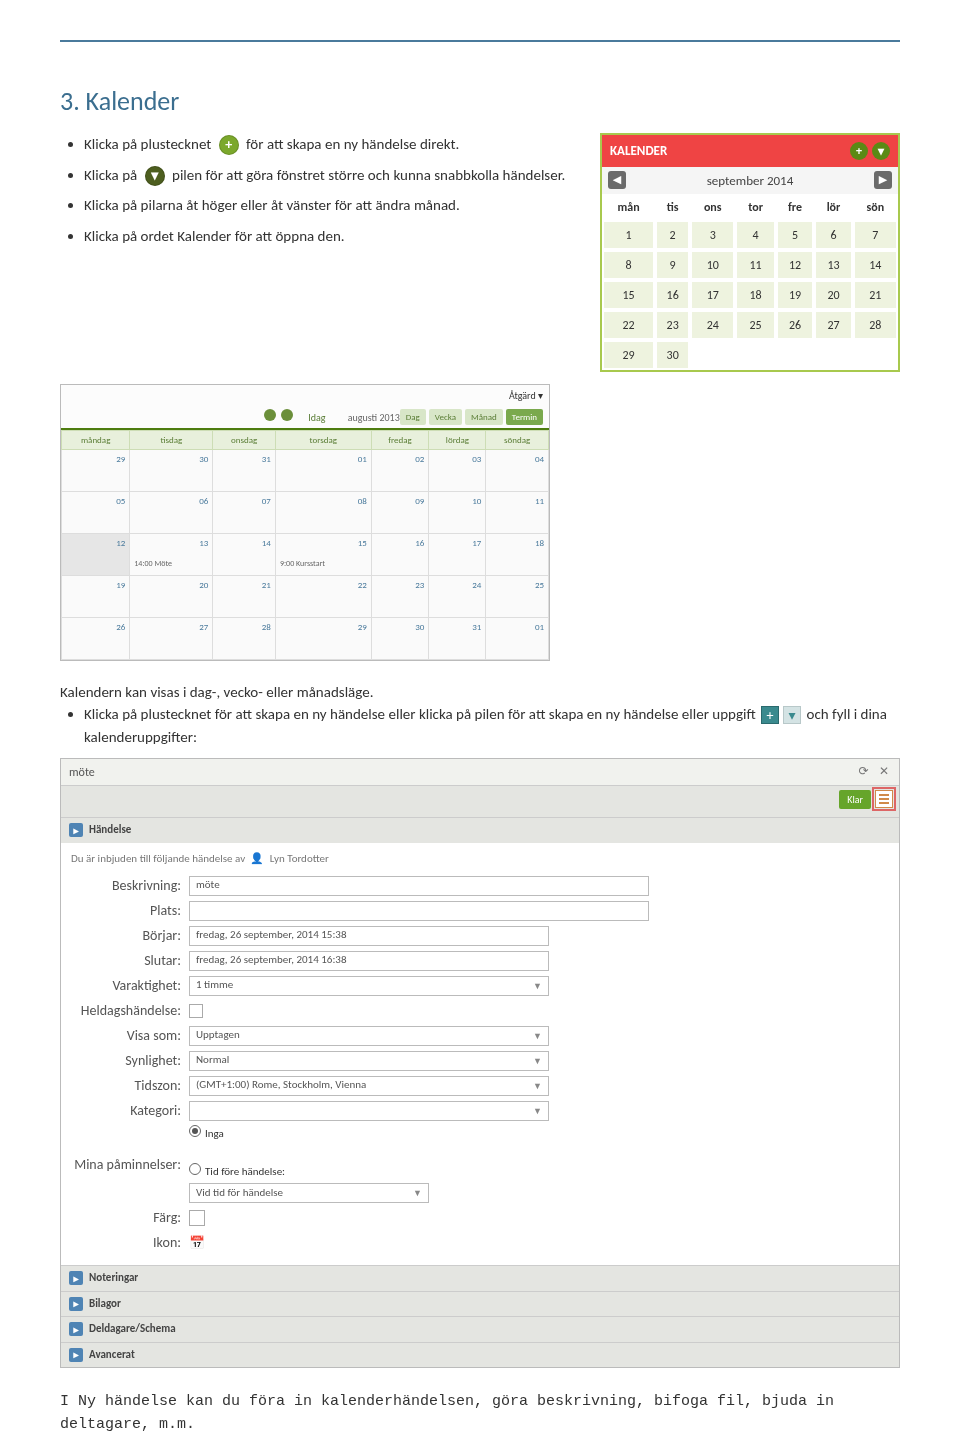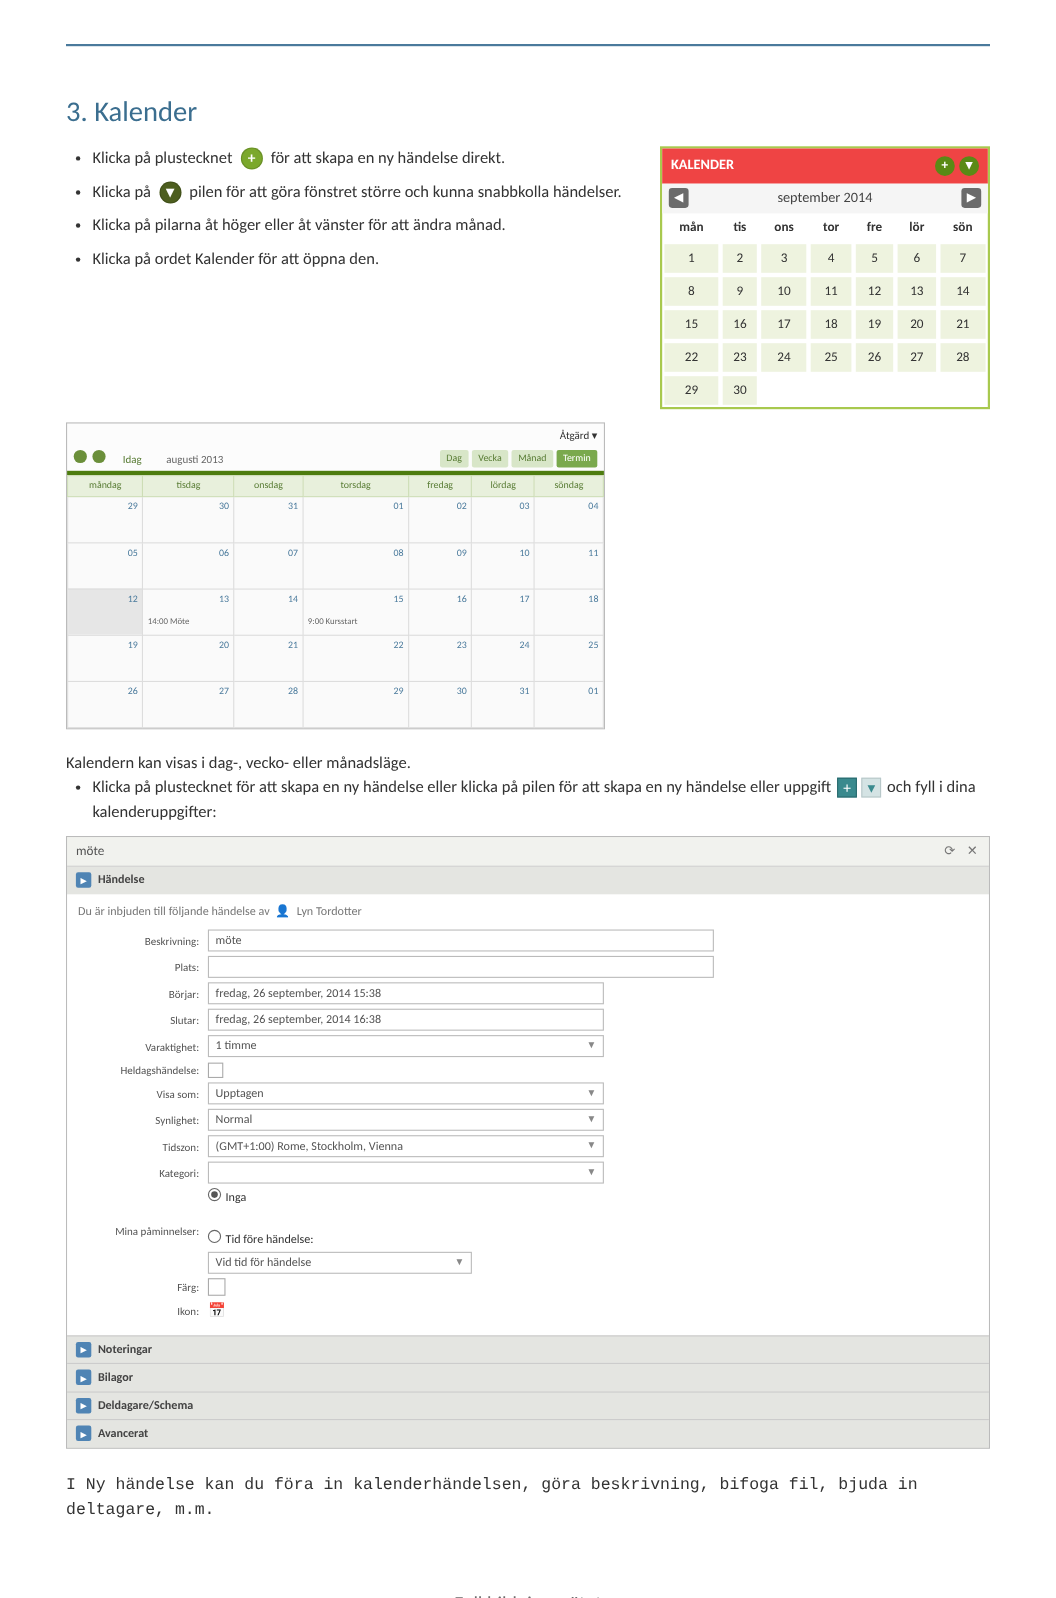--- a/index.html
+++ b/index.html
@@ -71,22 +71,22 @@
   .cal-table td span {
     display:block; background:#eef3df; padding:4px 0; font-size:12px; color:#333;
   }
   .cal-table td.empty span { background:transparent; }
   
   .month-grid {
     border:1px solid #bbb; width:490px; background:#fcfcfc; font-size:10px;
     margin:12px 0 20px;
   }
   .month-grid .topbar {
-    display:flex; justify-content:space-between; align-items:center;
-    padding:3px 6px; border-bottom:4px solid #4d7c0f;
+    display:flex; justify-content:flex-end; align-items:center;
+    padding:3px 6px; border-bottom:2px solid #4d7c0f;
   }
   .month-grid .topbar .dot {
     width:12px; height:12px; border-radius:50%; background:#6b8f3a;
     display:inline-block; margin-right:3px;
   }
   .month-grid .topbar .right {
     display:flex; gap:3px; align-items:center;
   }
   .month-grid .topbar .btn {
     background:#7aa94d; color:#fff; padding:1px 6px; font-size:9px; border-radius:2px;
@@ -137,21 +137,21 @@
     display:flex; align-items:center; gap:6px;
   }
   .ef-section-head .sq {
     width:14px; height:14px; background:#4f84b4; border-radius:2px;
     display:flex; align-items:center; justify-content:center; color:#fff; font-size:10px;
   }
   .ef-body { background:#fff; padding:8px 10px; }
   .ef-invite { color:#777; margin-bottom:8px; }
   .ef-invite .person-icon { color:#6a9c3a; margin:0 3px; }
   .ef-row { display:flex; align-items:center; gap:8px; margin-bottom:4px; }
-  .ef-row label { width:110px; text-align:right; color:#555; font-size:10px; }
+  .ef-row label { width:110px; text-align:right; color:#555; font-size:14px; }
   .ef-row .field {
     flex:1; border:1px solid #bbb; background:#fff; padding:2px 6px; font-size:11px;
     color:#555; height:20px; display:flex; align-items:center; justify-content:space-between;
     max-width:360px;
   }
   .ef-row .field.wide { max-width:460px; }
   .ef-row .field .caret { color:#888; font-size:9px; }
   .ef-row .chk { width:14px; height:14px; border:1px solid #aaa; background:#fff; }
   .ef-row .radio { width:12px; height:12px; border:1px solid #666; border-radius:50%; background:#fff; display:inline-block; margin-right:4px; position:relative;}
   .ef-row .radio.on::after { content:''; position:absolute; inset:2px; background:#555; border-radius:50%; }
@@ -431,20 +431,28 @@
 </ul>
 
 <div class="event-form">
   <div class="ef-title">
     <span class="ttl">möte</span>
     <span class="icons">
       <span>⟳</span>
       <span>✕</span>
     </span>
   </div>
+  <div class="ef-bar">
+    <span class="klar">Klar</span>
+    <span class="menu">
+        <span></span>
+        <span></span>
+        <span></span>
+      </span>
+  </div>
   <div class="ef-section-head">
     <span class="sq">▸</span>
     <span>Händelse</span>
   </div>
   <div class="ef-body">
     <div class="ef-invite">
       <span>Du är inbjuden till följande händelse av</span>
       <span class="person-icon">👤</span>
       <span>Lyn Tordotter</span>
     </div>

